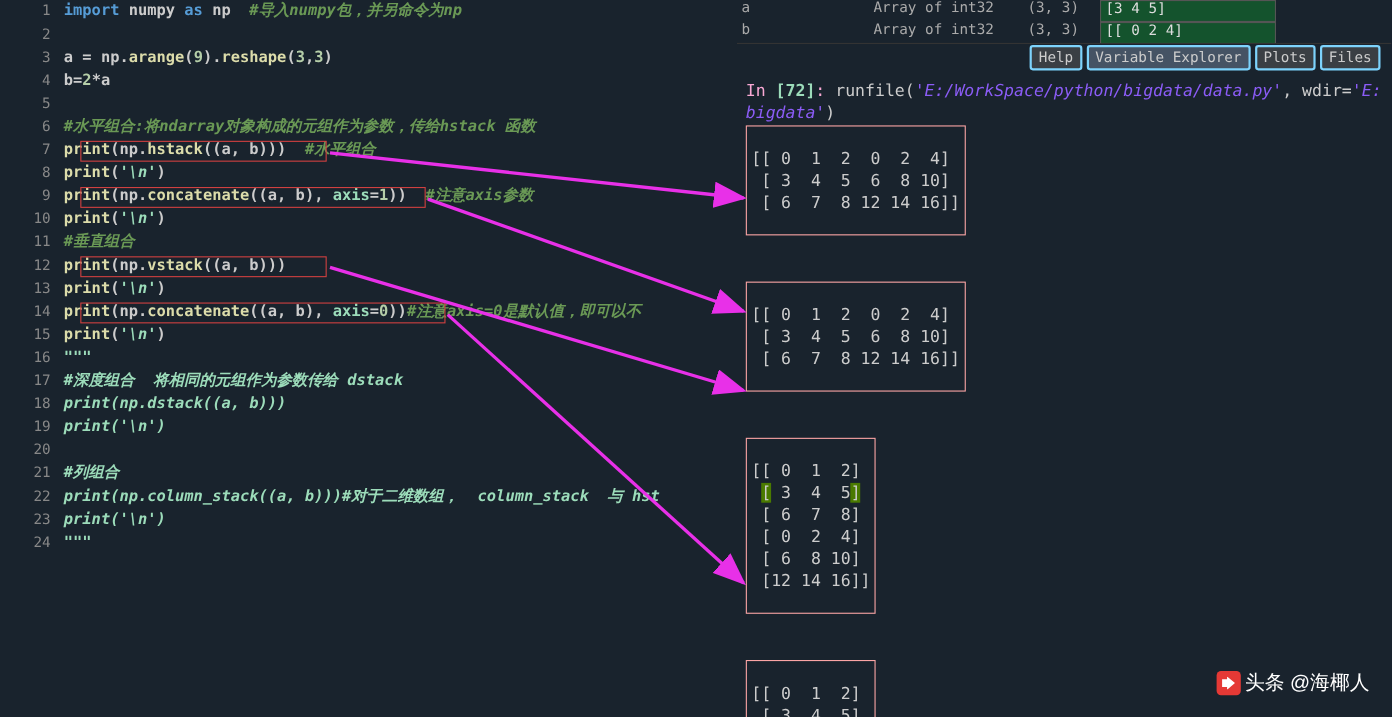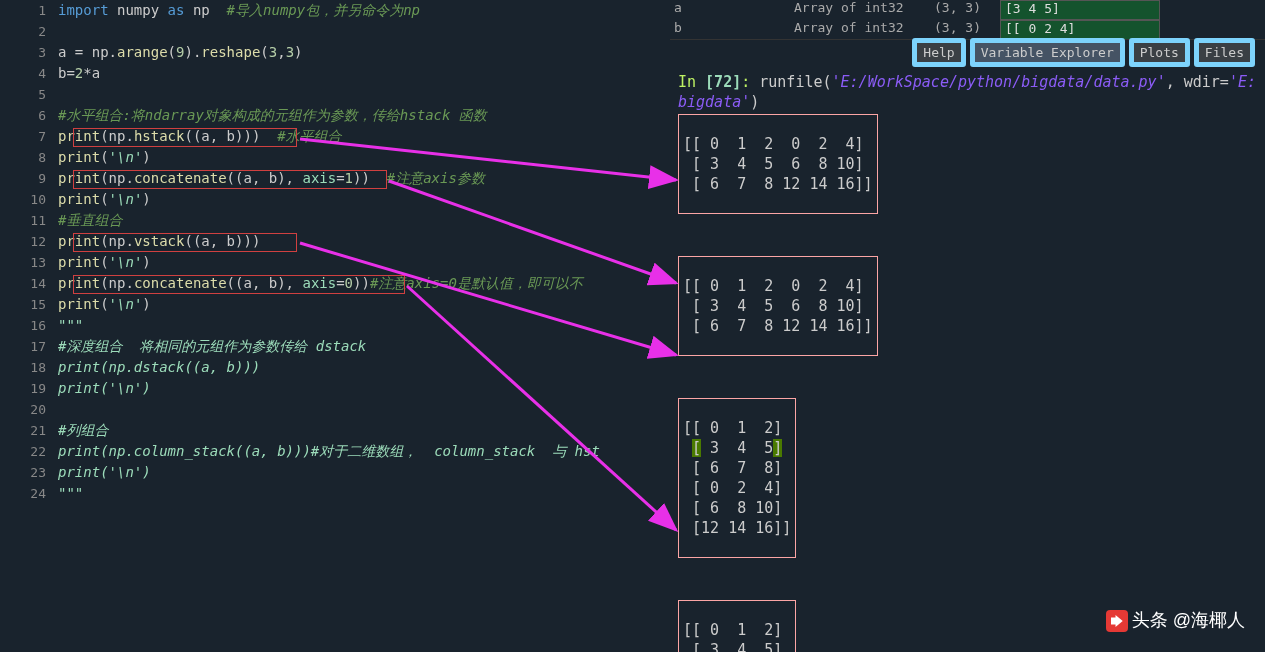--- a/index.html
+++ b/index.html
@@ -2,44 +2,44 @@
 <html><head>
 <meta charset="utf-8">
 <style>
 * { margin:0; padding:0; box-sizing:border-box; }
 body { width:1265px; height:652px; background:#19232D; font-family:Consolas,monospace; font-size:14px; color:#ccc; overflow:hidden; position:relative; }
 .main { display:flex; height:100%; }
 .left { width:670px; height:100%; position:relative; }
 .right { width:595px; height:100%; display:flex; flex-direction:column; }
 .gutter { position:absolute; left:0; top:0; width:58px; height:100%; text-align:right; padding-right:12px; color:#888; line-height:21px; font-size:13px; }
 .gutter div { height:21px; }
-.code { position:absolute; left:58px; top:0; right:16px; line-height:21px; white-space:pre; }
+.code { position:absolute; left:58px; top:0; right:16px; line-height:21px; white-space:pre;font-weight:bold; }
 .code-line { height:21px; position:relative; }
 .kw { color:#569CD6; }
 .fn { color:#DCDCAA; }
 .str { color:#9CDCBA; font-style:italic; }
 .num { color:#B5CEA8; }
 .cmt { color:#6A9955; font-style:italic; }
 .var { color:#9CDCBA; }
 .box1 { border:1px solid #D04040; position:absolute; pointer-events:none; }
 .var-table { height:40px; background:#19232D; border-bottom:1px solid #333; font-size:13px; overflow:hidden; }
 .var-row { display:flex; height:20px; color:#aaa; }
 .var-row span { padding:0 4px; }
 .var-cell1{ width:120px; }
 .var-cell2{ width:140px; }
 .var-cell3{ width:70px; }
 .var-cell4{ width:160px; background:#14532d; color:#ddd; border:1px solid #555; }
 .tabs { height:24px; background:#19232D; display:flex; align-items:center; gap:4px; padding-left:6px; font-size:13px; }
-.tabs .btn { padding:2px 6px; background:#3A3F44; border:5px solid #7dd3fc; border-radius:3px; cursor:pointer; }
+.tabs .btn { padding:2px 6px; background:#3A3F44; border:2px solid #7dd3fc; border-radius:3px; cursor:pointer; }
 .console-tabs { height:28px; display:flex; align-items:center; gap:6px; padding-left:8px; background:#19232D; border-bottom:1px solid #444; }
 .toolbtn { width:22px; height:22px; border:1px solid #555; background:#3A3F44; border-radius:3px; display:flex; align-items:center; justify-content:center; cursor:pointer; }
 .tab-active { background:#455364; border:1px solid #6a7a8a; padding:2px 8px; border-radius:3px; color:#ddd; display:flex; gap:6px; align-items:center; }
 .close-x { font-size:11px; color:#aaa; cursor:pointer; }
 .console { flex:1; padding:8px; font-size:15px; line-height:20px; white-space:pre; overflow:hidden; position:relative; }
-.in-prompt { color:#bef264; }
+.in-prompt { color:#f9a8d4; }
 .in-num { color:#9CDCBA; font-weight:bold; }
 .path { color:#8b5cf6; font-style:italic; }
 .out-box { border:1px solid #fca5a5; display:inline-block; padding:19px 4px; margin-top:2px; }
 .hl { background:#4a7a00; }
 svg.arrows { position:absolute; top:0; left:0; pointer-events:none; z-index:5; }
 .watermark { position:absolute; right:20px; bottom:20px; font-size:18px; color:#fff; font-family:sans-serif; }
 .watermark-icon { display:inline-block; width:22px; height:22px; background:#E53935; border-radius:4px; vertical-align:middle; margin-right:4px; position:relative; }
 .watermark-icon::after { content:""; position:absolute; left:5px; top:5px; width:12px; height:12px; background:#fff; clip-path:polygon(0 20%,40% 20%,40% 0,100% 50%,40% 100%,40% 80%,0 80%); }
 </style>
 </head>

